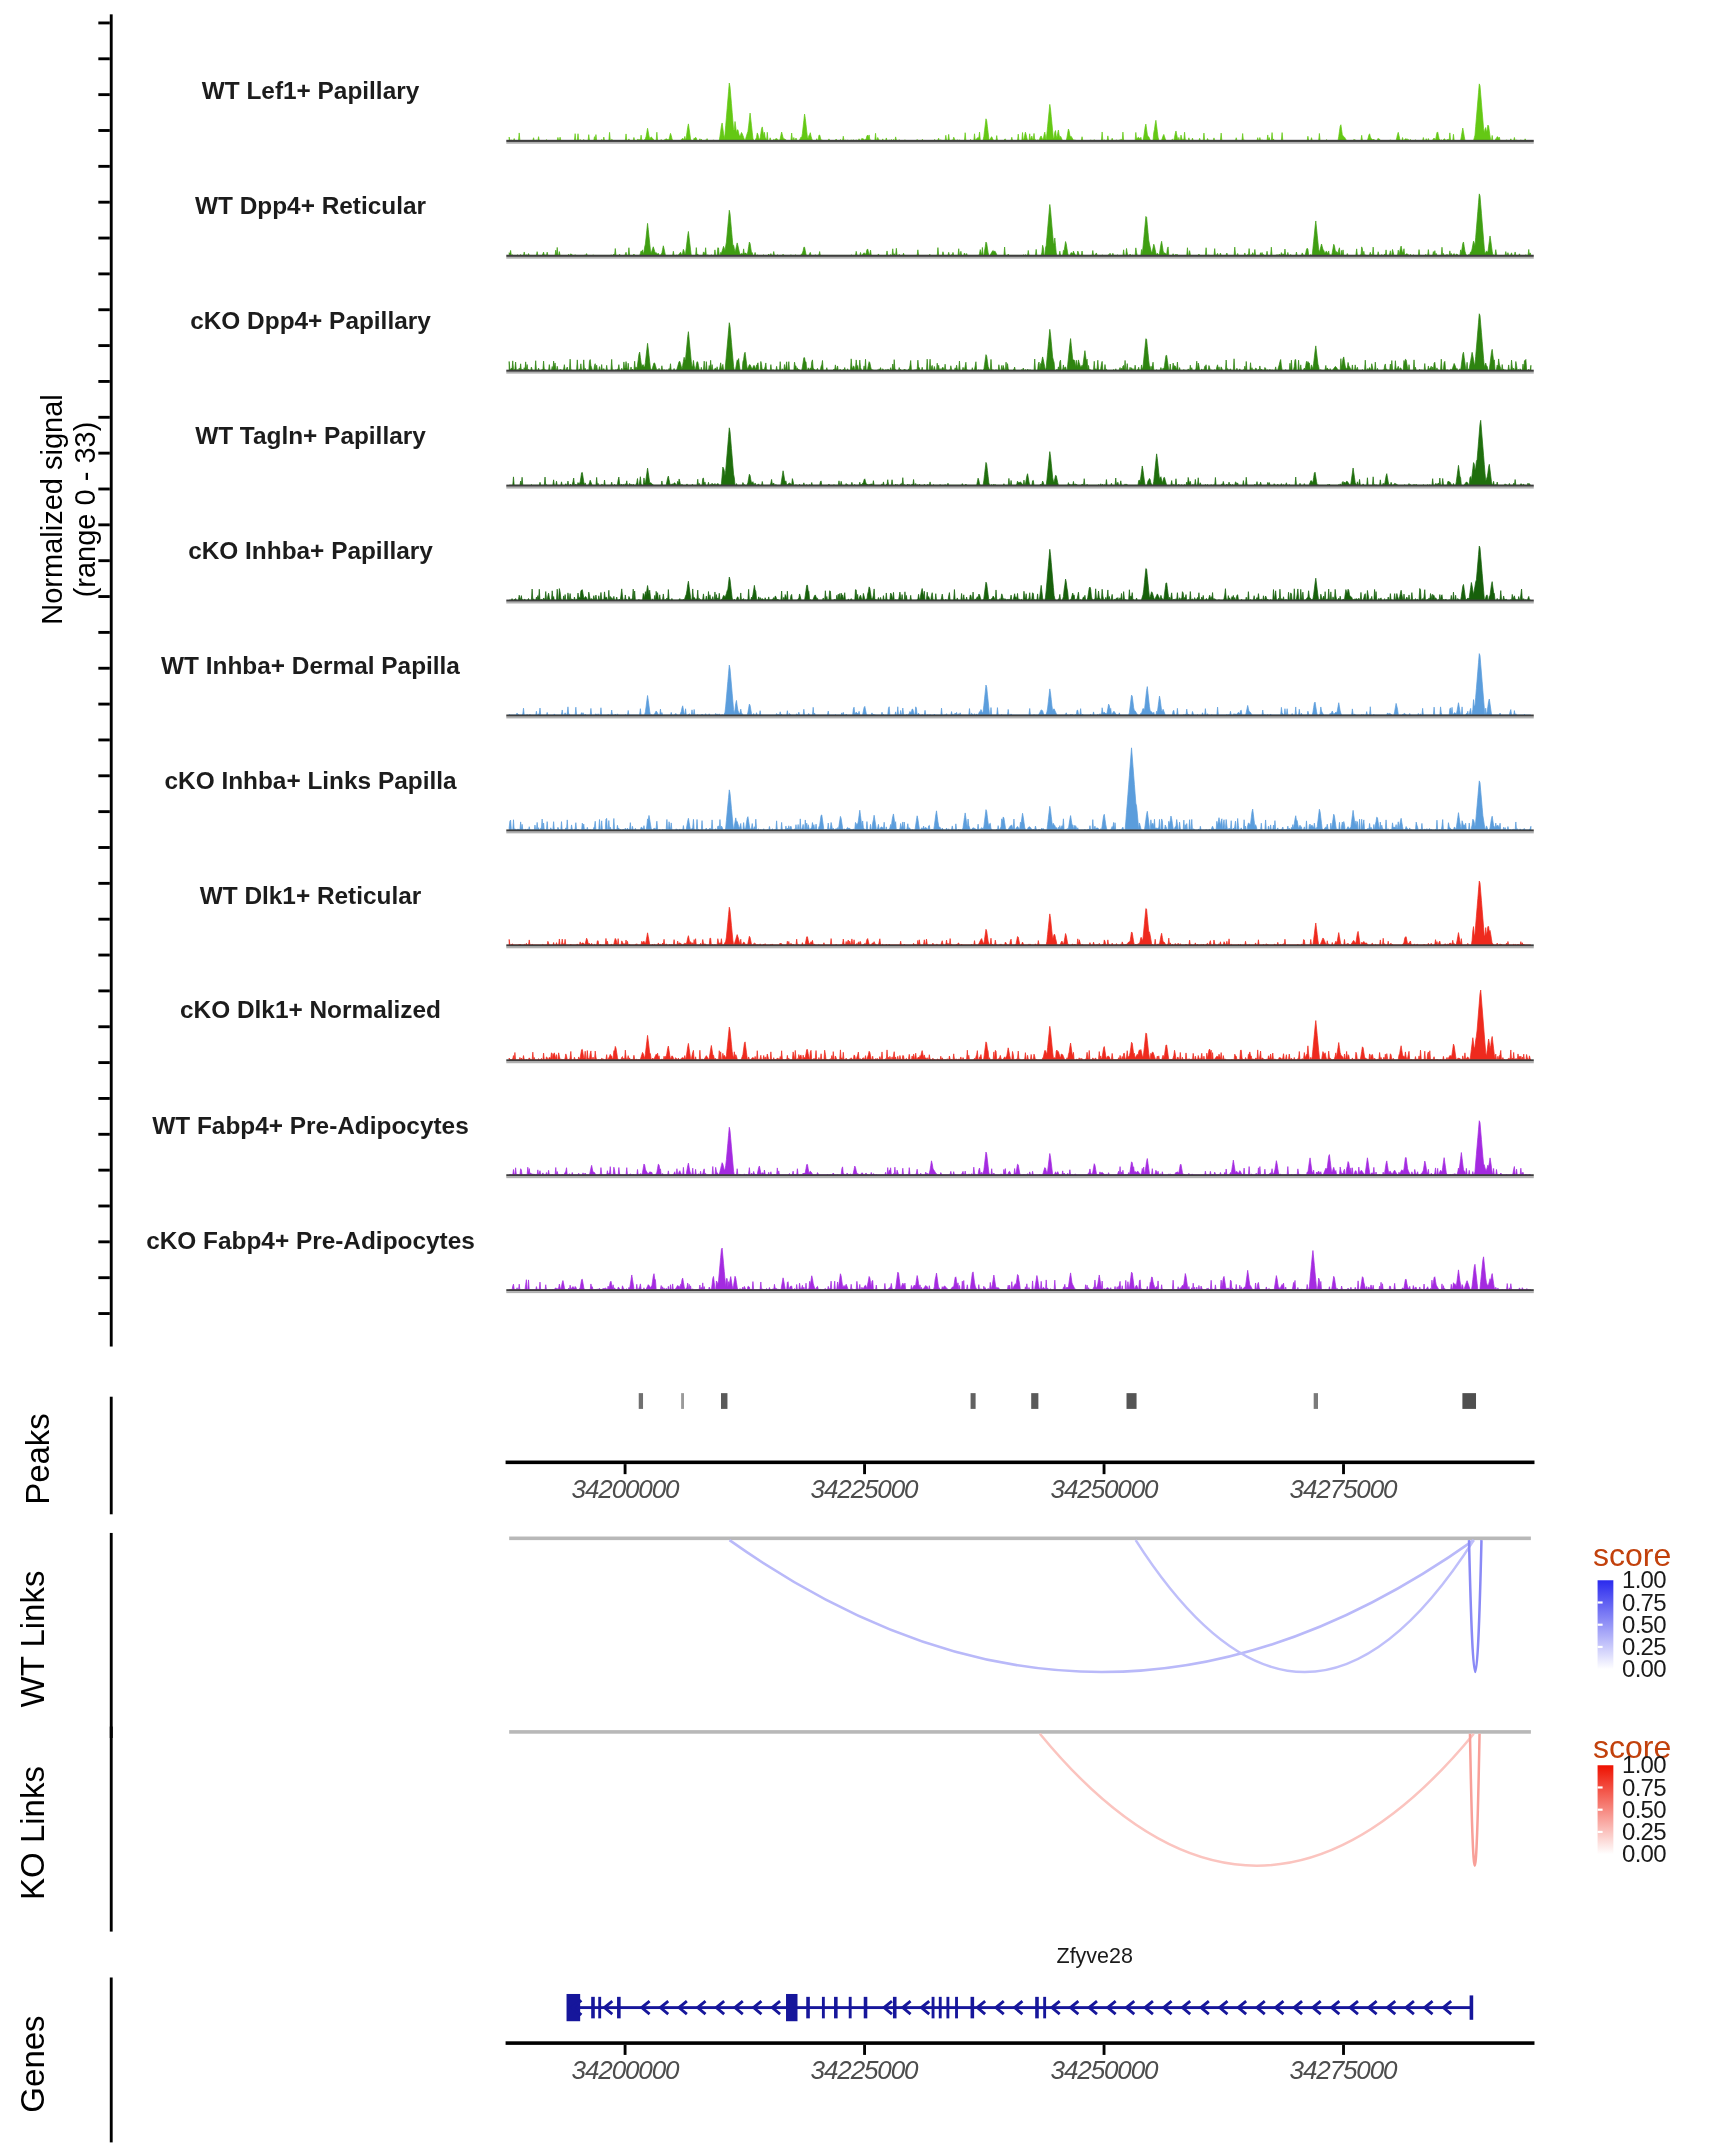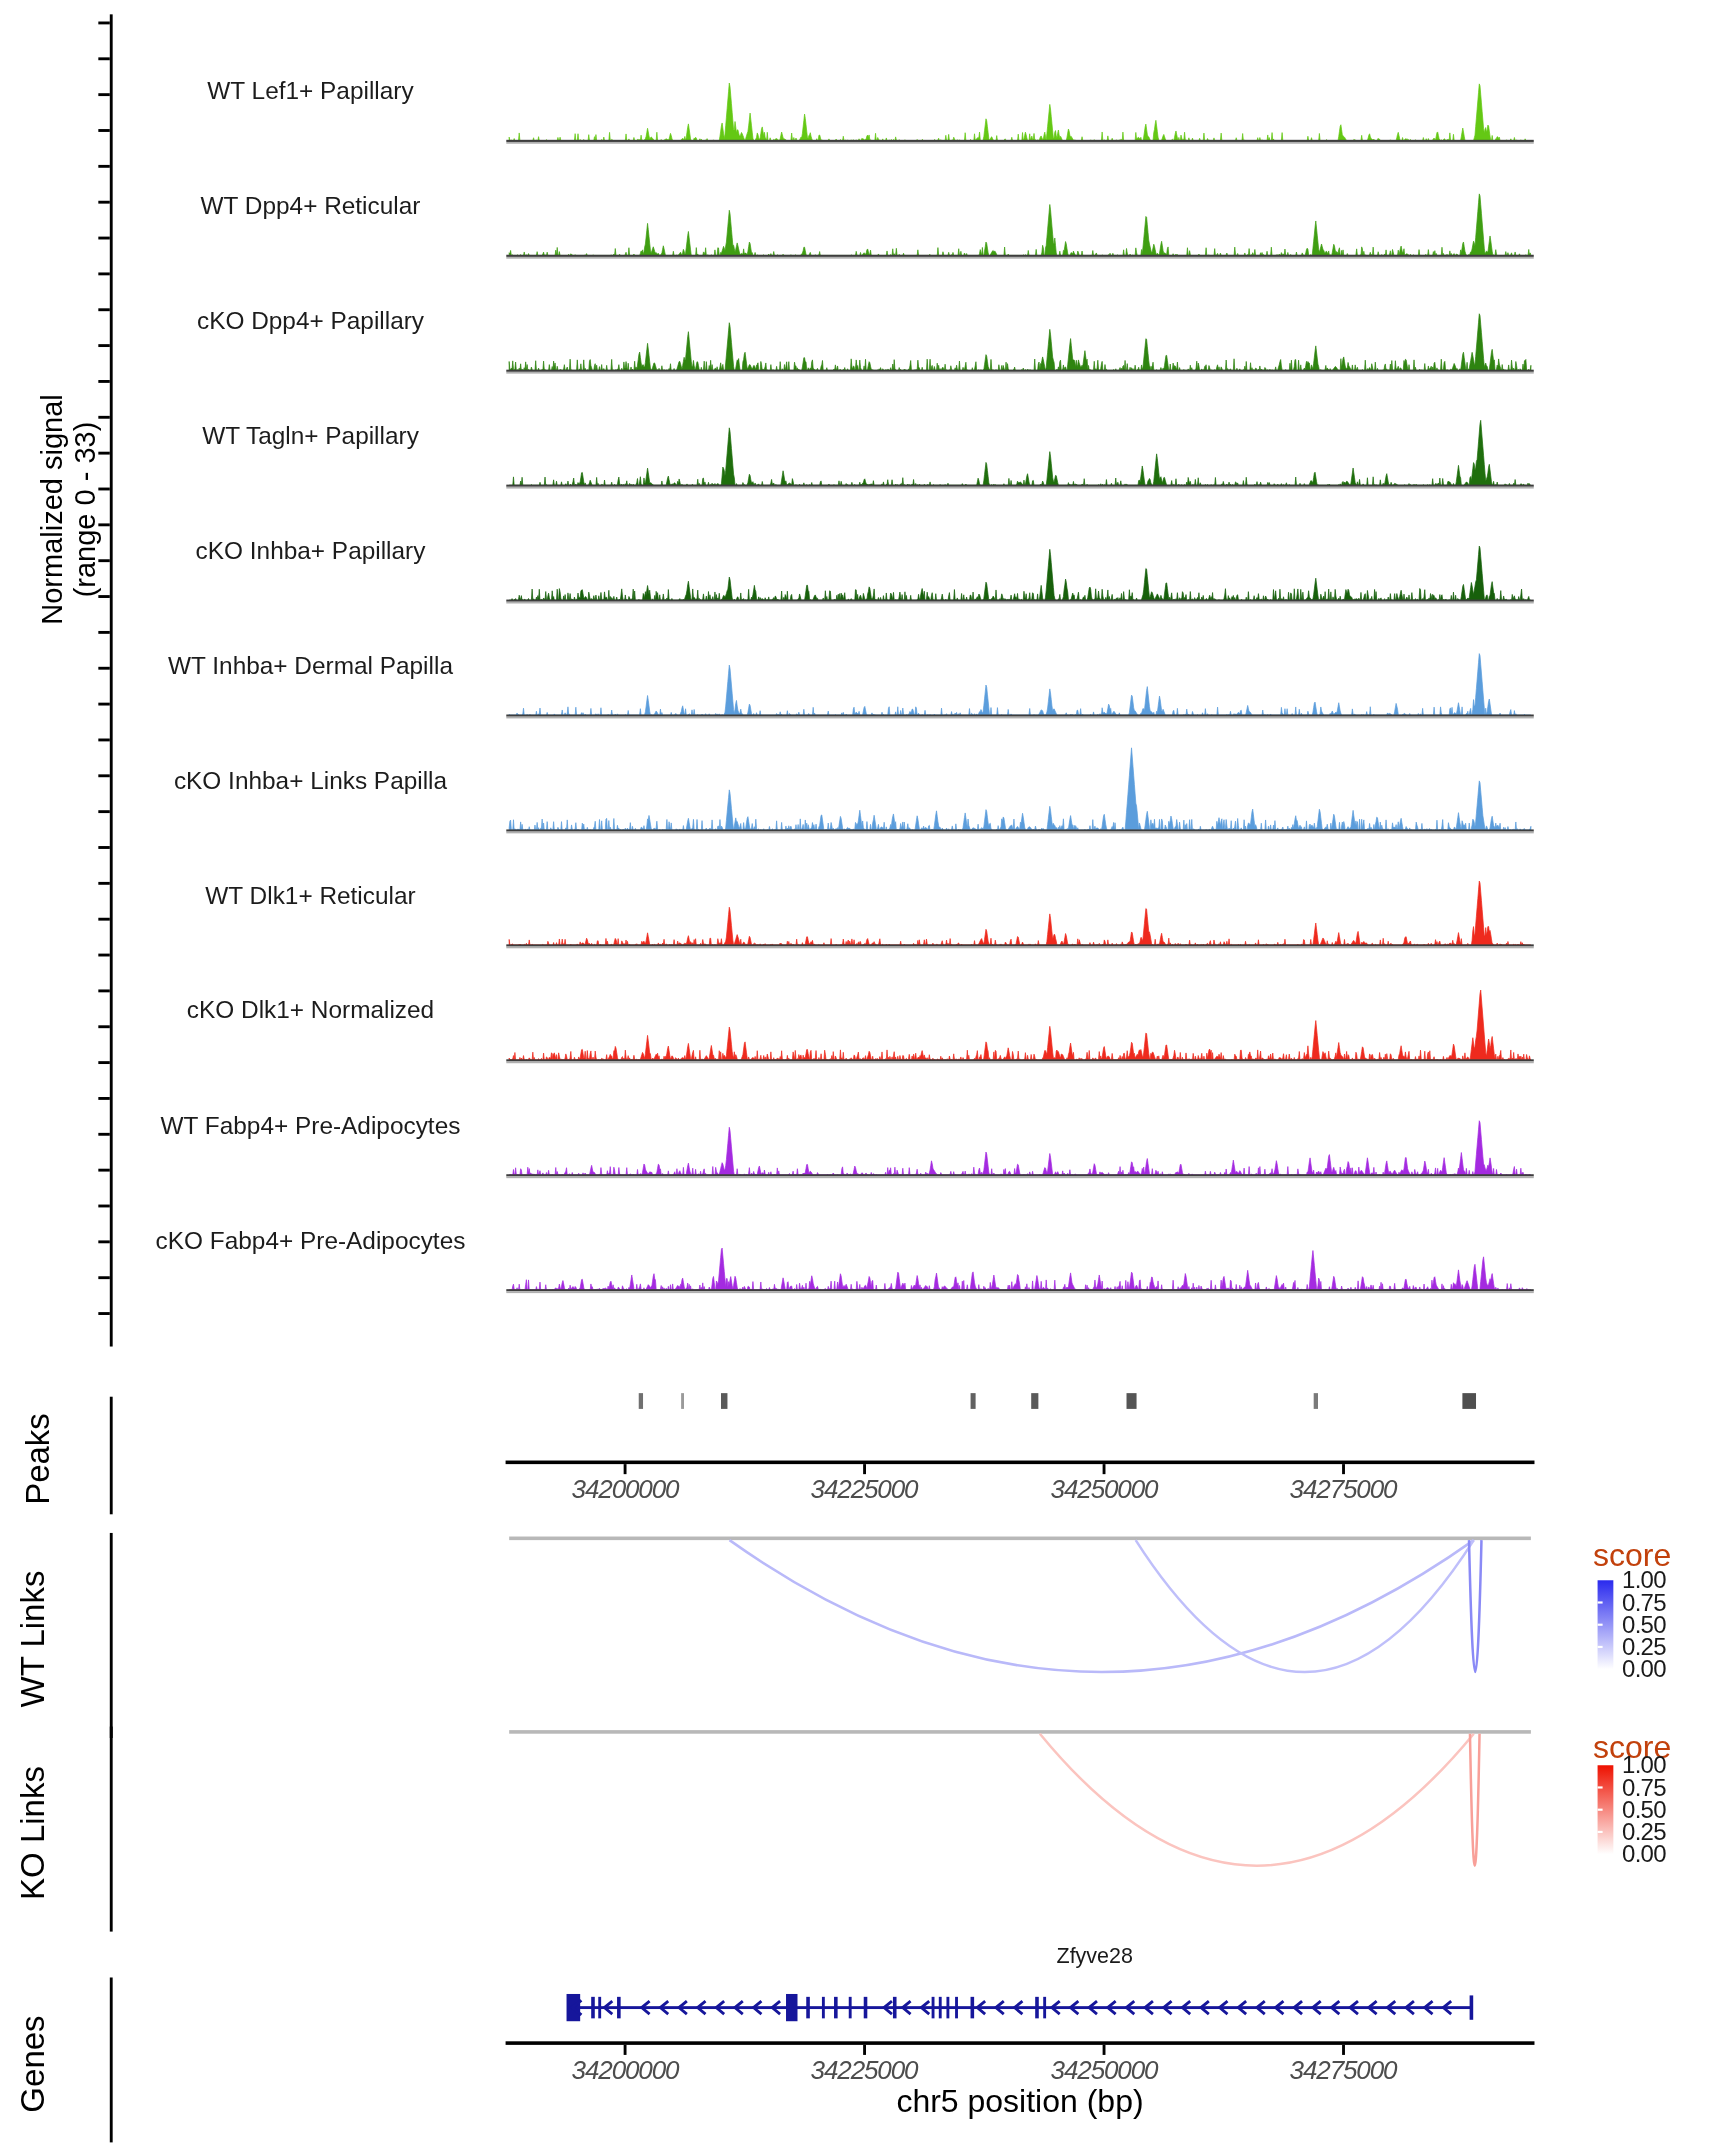--- a/index.html
+++ b/index.html
@@ -1,20 +1,20 @@
 <!DOCTYPE html>
 <html style="font-size:11.5px"><head>
 <meta charset="utf-8">
 <style>
   html,body{margin:0;padding:0;background:#fff;}
   #fig{position:relative;width:1721px;height:2151px;background:#ffffff;
        font-family:"Liberation Sans", sans-serif;overflow:hidden;}
   #gfx{position:absolute;left:0;top:0;}
   .lbl{position:absolute;color:#1a1a1a;}
-  .track-label{left:108px;width:405px;text-align:center;font-size:24.4px;color:#1c1c1c;}
+  .track-label{left:108px;width:405px;text-align:center;font-size:24.4px;color:#1c1c1c;font-weight:bold;}
   .side-label{font-size:33px;color:#000;transform:rotate(-90deg);transform-origin:center;
               text-align:center;white-space:nowrap;}
   .yaxis-label{font-size:29px;color:#000;transform:rotate(-90deg);transform-origin:center;
                text-align:center;line-height:1.15;white-space:nowrap;}
   .xtick{width:186px;text-align:center;font-size:26px;color:#4d4d4d;letter-spacing:-1.1px;font-style:italic;}
   .xlabel{width:574px;text-align:center;font-size:32px;color:#000;}
   .score-title{font-size:32px;color:#c2410c;text-align:center;}
   .score-tick{font-size:24px;color:#1a1a1a;letter-spacing:-0.7px;}
   .gene-name{width:215px;text-align:right;font-size:21.5px;color:#1a1a1a;}
 </style>
@@ -244,15 +244,14 @@
   <div class="lbl score-tick" style="left:1622px;top:1818px">0.25</div>
   <div class="lbl score-tick" style="left:1622px;top:1840px">0.00</div>
 
   <div class="lbl gene-name" style="left:918px;top:1944px">Zfyve28</div>
 
   <div class="lbl xtick" style="left:532px;top:2055px">34200000</div>
   <div class="lbl xtick" style="left:771px;top:2055px">34225000</div>
   <div class="lbl xtick" style="left:1011px;top:2055px">34250000</div>
   <div class="lbl xtick" style="left:1250px;top:2055px">34275000</div>
 
-  <div class="lbl xlabel" style="left:733px;top:2083px">chr5 position (bp)</div>
 </div>
 
 
 </body></html>

